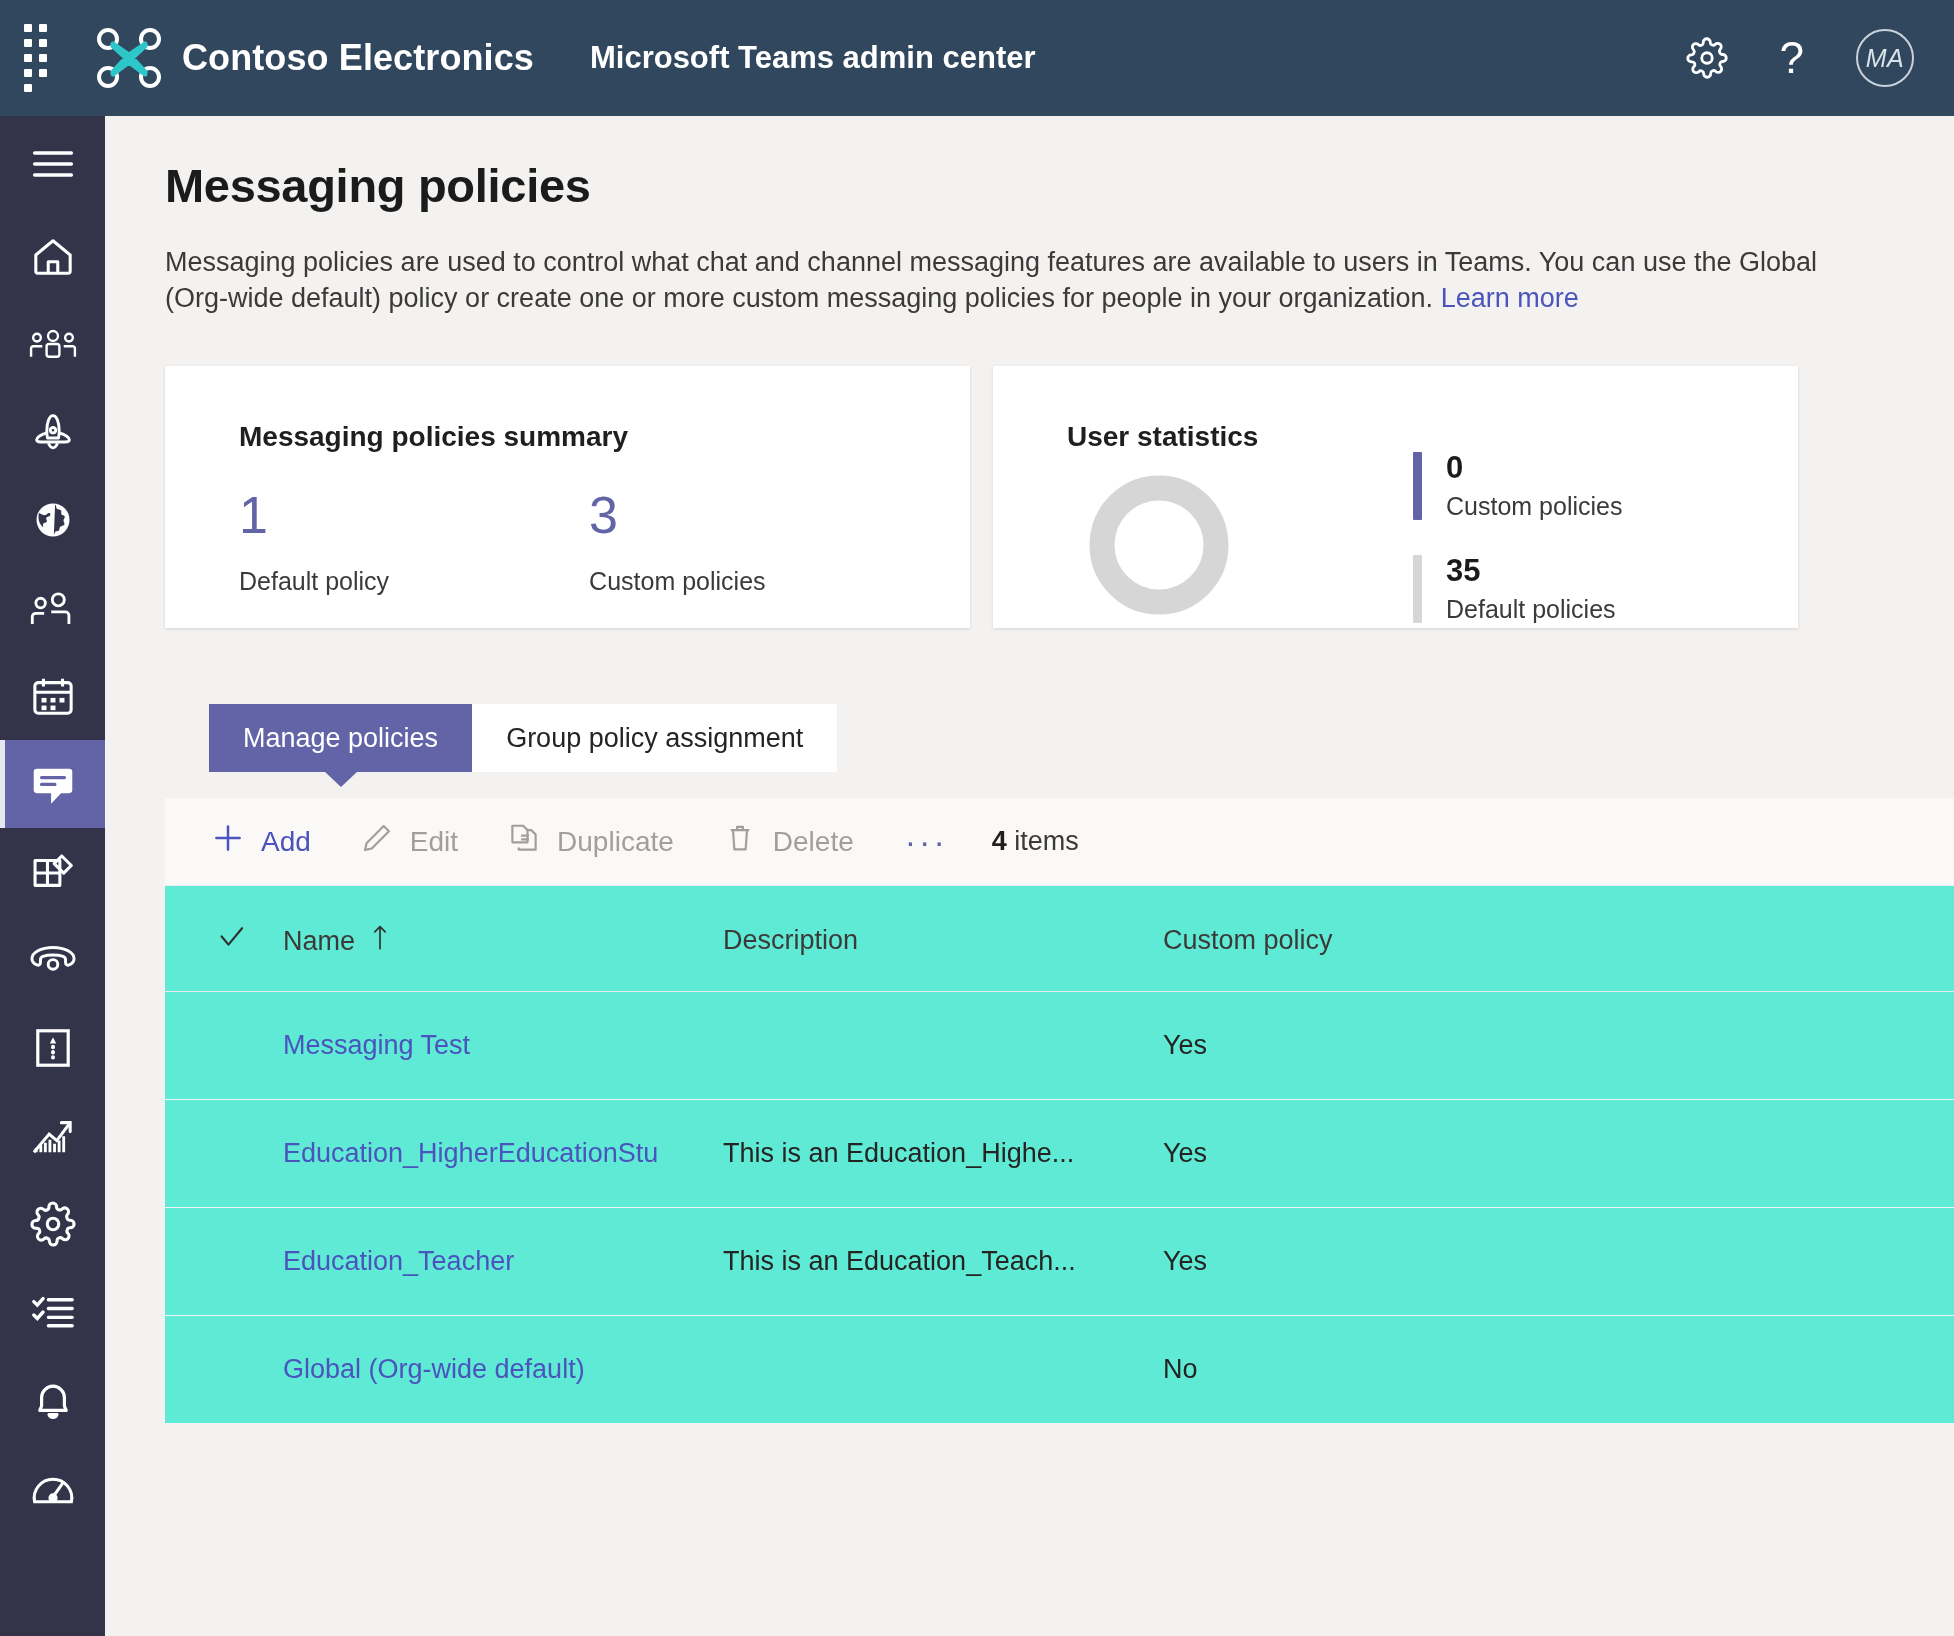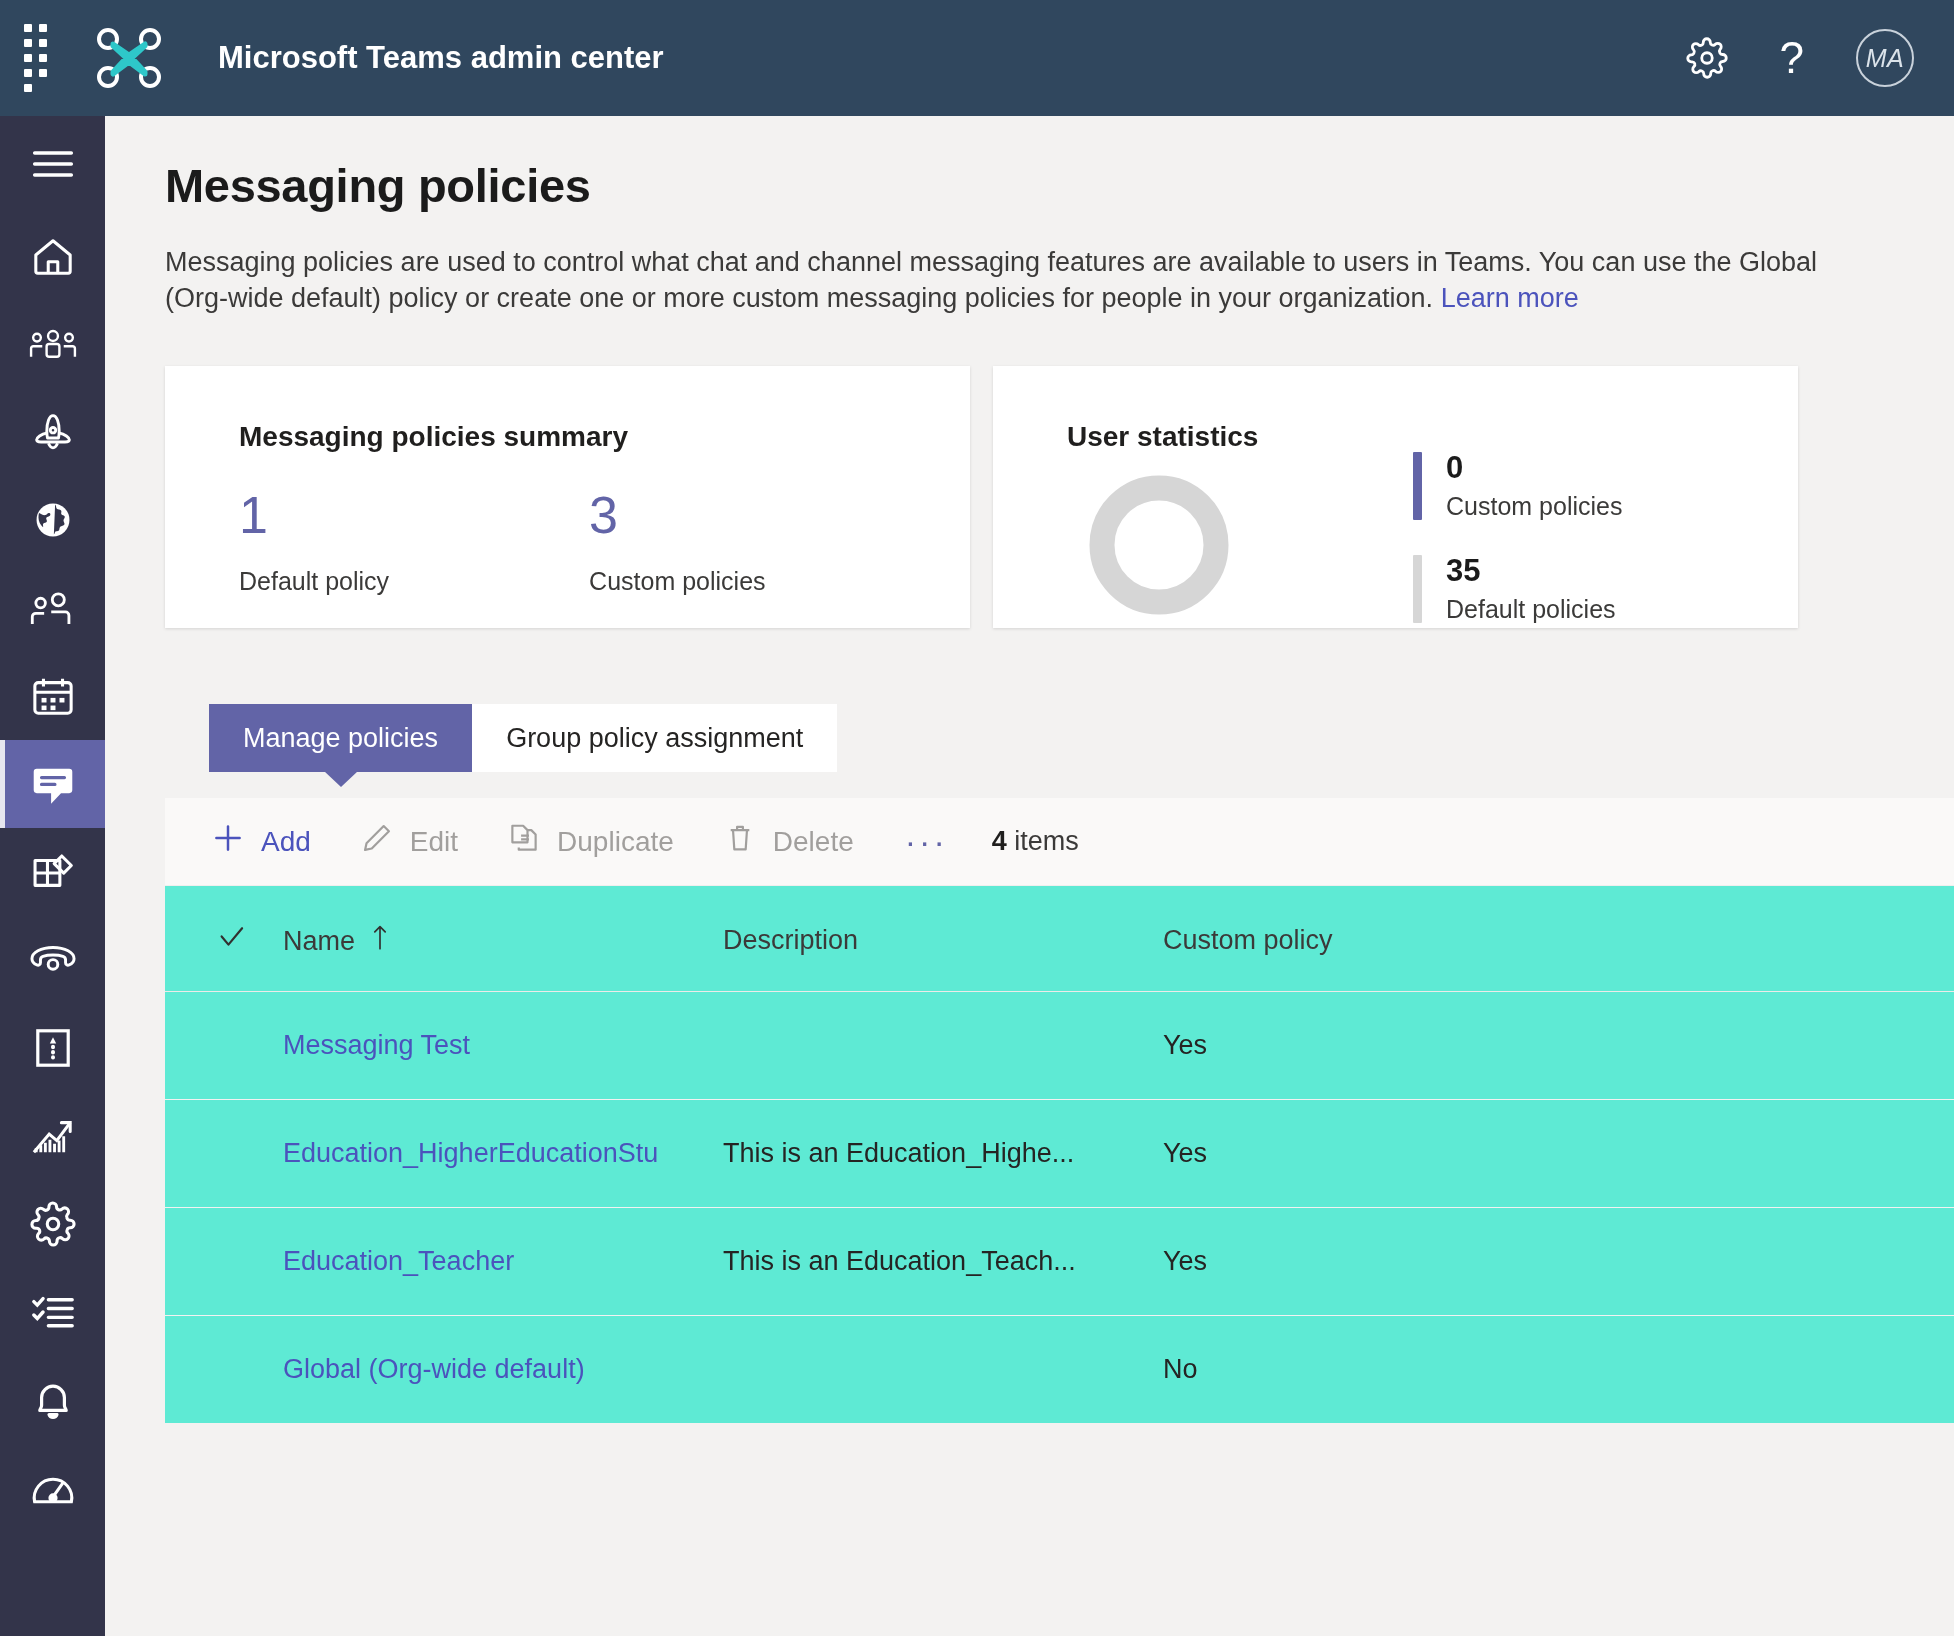--- a/index.html
+++ b/index.html
@@ -186,20 +186,21 @@
       <svg width="66" height="62" viewBox="0 0 66 62">
         <g fill="none" stroke="#ffffff" stroke-width="4">
           <circle cx="12" cy="12" r="9"></circle>
           <circle cx="54" cy="12" r="9"></circle>
           <circle cx="12" cy="50" r="9"></circle>
           <circle cx="54" cy="50" r="9"></circle>
         </g>
         <path d="M17 17 L33 28 L49 17 L49 19 L36 31 L49 45 L49 47 L33 35 L17 47 L17 45 L30 31 L17 19 Z" fill="#2ec7c9" stroke="#2ec7c9" stroke-width="5" stroke-linejoin="round"></path>
       </svg>
     </span>
+    <span class="brand-name">Contoso Electronics</span>
   </div>
 
   <div class="app-title">Microsoft Teams admin center</div>
 
   <div class="topbar-right">
     <span class="tb-icon">
       <svg width="42" height="42" viewBox="0 0 24 24" fill="none" stroke="#ffffff" stroke-width="1.6">
         <circle cx="12" cy="12" r="3"></circle>
         <path d="M19.4 15a1.6 1.6 0 00.32 1.77l.06.06a2 2 0 11-2.83 2.83l-.06-.06a1.6 1.6 0 00-1.77-.32 1.6 1.6 0 00-1 1.47V21a2 2 0 11-4 0v-.1a1.6 1.6 0 00-1-1.47 1.6 1.6 0 00-1.77.32l-.06.06a2 2 0 11-2.83-2.83l.06-.06A1.6 1.6 0 005 15.2a1.6 1.6 0 00-1.47-1H3a2 2 0 110-4h.1A1.6 1.6 0 004.6 9a1.6 1.6 0 00-.33-1.77l-.06-.06a2 2 0 112.83-2.83l.06.06A1.6 1.6 0 008.87 4.7 1.6 1.6 0 009.87 3.23V3a2 2 0 114 0v.1a1.6 1.6 0 001 1.47 1.6 1.6 0 001.77-.33l.06-.06a2 2 0 112.83 2.83l-.06.06A1.6 1.6 0 0019.3 8.8V9a1.6 1.6 0 001.47 1H21a2 2 0 110 4h-.1a1.6 1.6 0 00-1.5 1z"></path>
       </svg>

